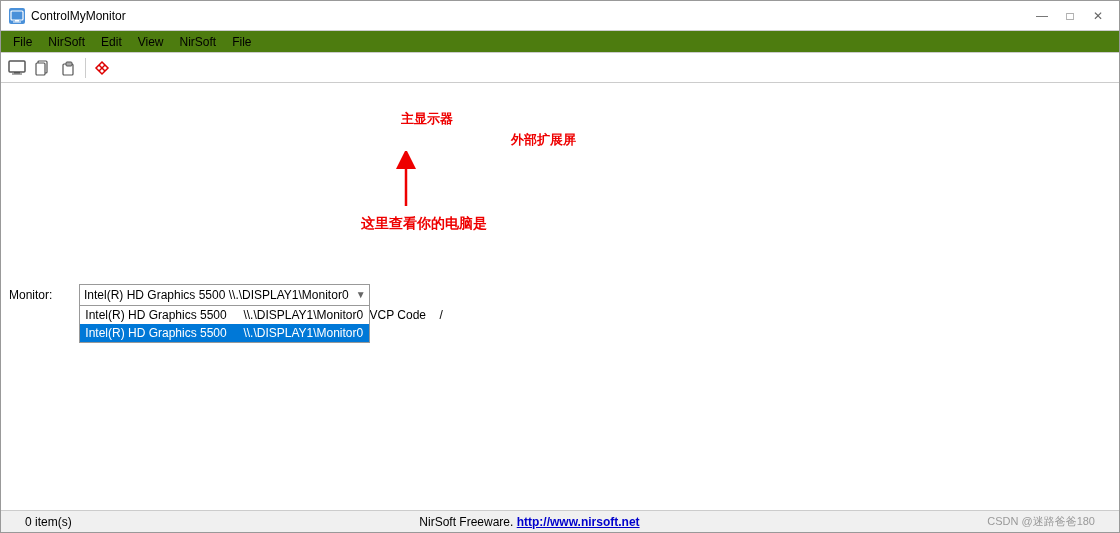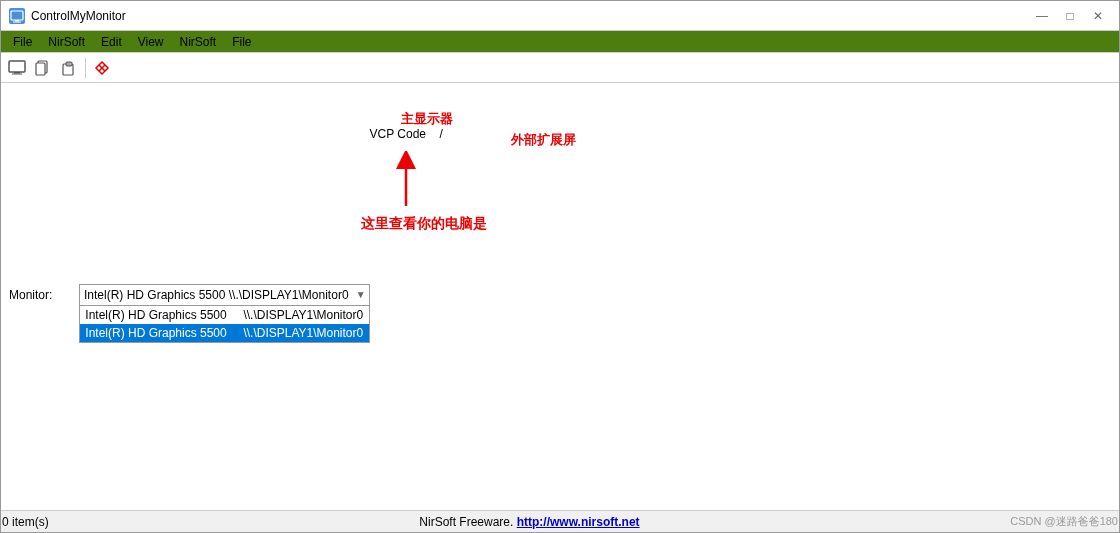--- a/index.html
+++ b/index.html
@@ -169,21 +169,21 @@
       width: 70px;
       flex-shrink: 0;
     }
 
     
     .status-bar {
       background: #f0f0f0;
       height: 22px;
       display: flex;
       align-items: center;
-      padding: 0 1px;
+      padding: 0 24px;
       border-top: 1px solid #ccc;
       justify-content: space-between;
     }
     .status-left { font-size: 12px; color: #000; }
 
     .watermark {
       font-size: 11px;
       color: #999;
     }
 
@@ -268,21 +268,21 @@
           <span style="position:absolute; right:4px; font-size:10px; color:#666;">▼</span>
         </div>
 
         <div class="dropdown-open">
           <div class="dropdown-item">Intel(R) HD Graphics 5500 &nbsp;&nbsp;&nbsp; \\.\DISPLAY1\Monitor0</div>
           <div class="dropdown-item selected">Intel(R) HD Graphics 5500 &nbsp;&nbsp;&nbsp; \\.\DISPLAY1\Monitor0</div>
         </div>
       </div>
     </div>
 
-    <div class="vcp-row" style="margin-top:36px;">
+    <div class="vcp-row" style="margin-top:36px;align-items:center;">
       <span class="vcp-label">VCP Code</span>
       <span style="font-size:12px;">/</span>
     </div>
 
     <div style="position:absolute; top:27px; left:400px; color:#e00; font-size:13px; font-weight:bold; pointer-events:none; white-space:nowrap;">
       <span>主显示器</span>
     </div>
 
     <div style="position:absolute; top:48px; left:510px; color:#e00; font-size:13px; font-weight:bold; pointer-events:none; white-space:nowrap;">
       <span>外部扩展屏</span>

